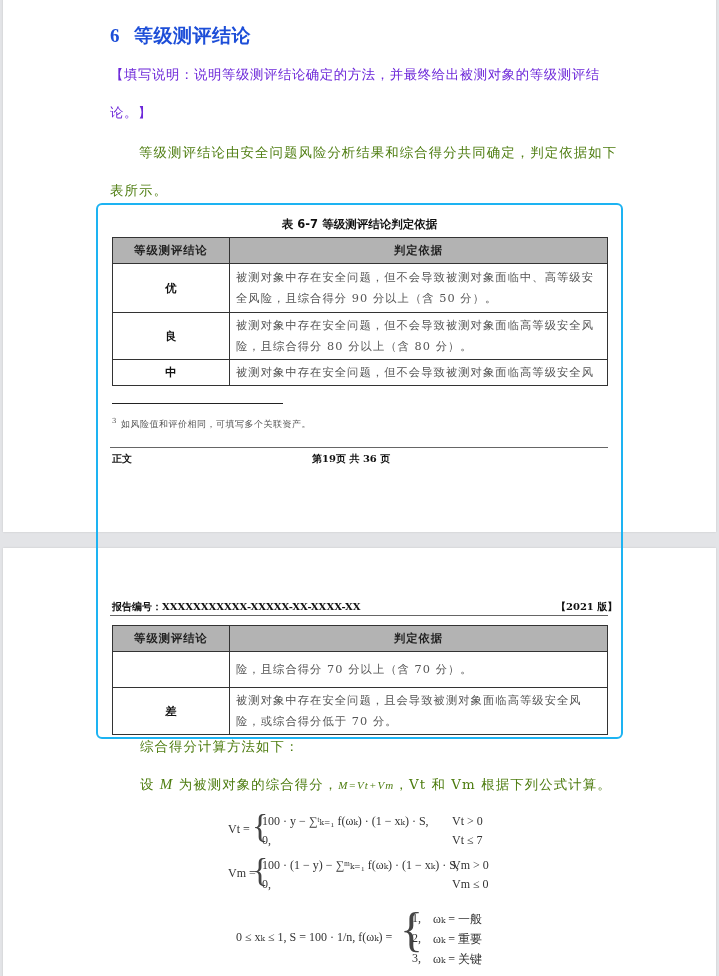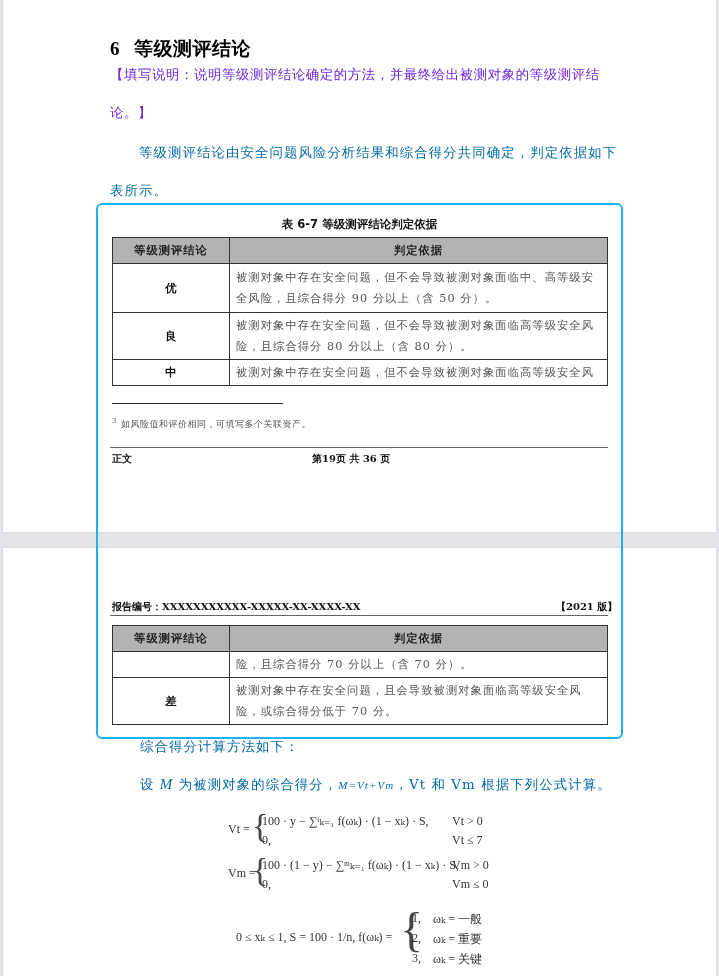--- a/index.html
+++ b/index.html
@@ -12,28 +12,28 @@
   .page {
     position:absolute; left:3px; width:713px; background:#fff;
     box-shadow: 0 0 2px rgba(0,0,0,0.12);
   }
   #page1 { top:-10px; height:542px; }
   #page2 { top:548px; height:440px; }
 
   .abs { position:absolute; }
 
   .h1 {
-    left:110px; top:36px; font-size:19px; font-weight:bold;
-    font-family:"DejaVu Sans","Liberation Sans",sans-serif; color:#000000;
+    left:110px; top:23px; font-size:19px; font-weight:bold;
+    font-family:"DejaVu Sans","Liberation Sans",sans-serif; color:#1d4ed8;
     letter-spacing:0.5px; white-space:nowrap;
   }
   .h1 .num { font-family:"Liberation Serif",serif; margin-right:14px; }
 
   .red { color:#6d28d9; font-size:13.4px; white-space:nowrap; letter-spacing:0.6px; }
-  .body-text { font-size:13.4px; color:#0369a1; white-space:nowrap; letter-spacing:1.1px; }
+  .body-text { font-size:13.4px; color:#4d7c0f; white-space:nowrap; letter-spacing:1.1px; }
 
   .caption {
     left:112px; width:495px; top:217px; text-align:center; font-size:11.5px;
     font-weight:bold; color:#111; font-family:"DejaVu Sans","Liberation Sans",sans-serif;
   }
 
   table.grid {
     position:absolute; left:112px; width:496px; border-collapse:collapse;
     font-size:11.3px; table-layout:fixed;
   }
@@ -135,21 +135,21 @@
 <table class="grid" style="top:625px;">
   <colgroup>
       <col class="col1">
       <col>
     </colgroup>
   <tbody>
       <tr>
     <th>等级测评结论</th>
     <th>判定依据</th>
   </tr>
-  <tr style="height:26px;">
+  <tr style="height:36px;">
     <td class="lvl"></td>
     <td class="basis">险，且综合得分 70 分以上（含 70 分）。</td>
   </tr>
   <tr style="height:46px;">
     <td class="lvl">差</td>
     <td class="basis">被测对象中存在安全问题，且会导致被测对象面临高等级安全风险，或综合得分低于 70 分。</td>
   </tr>
 </tbody>
   </table>
 

